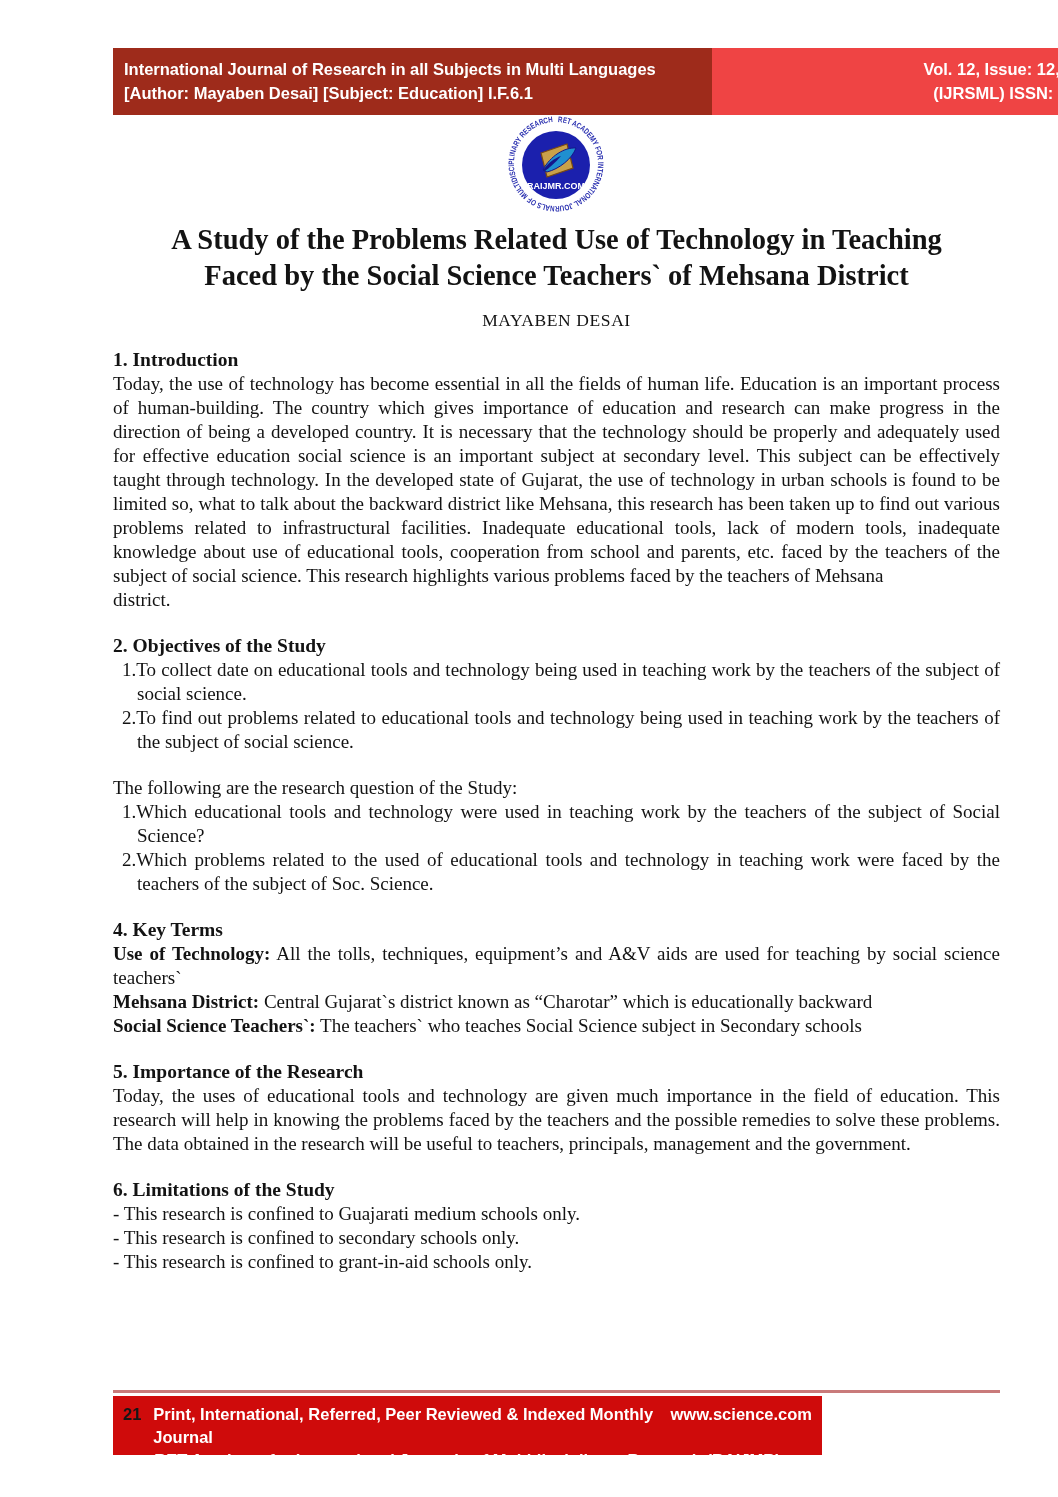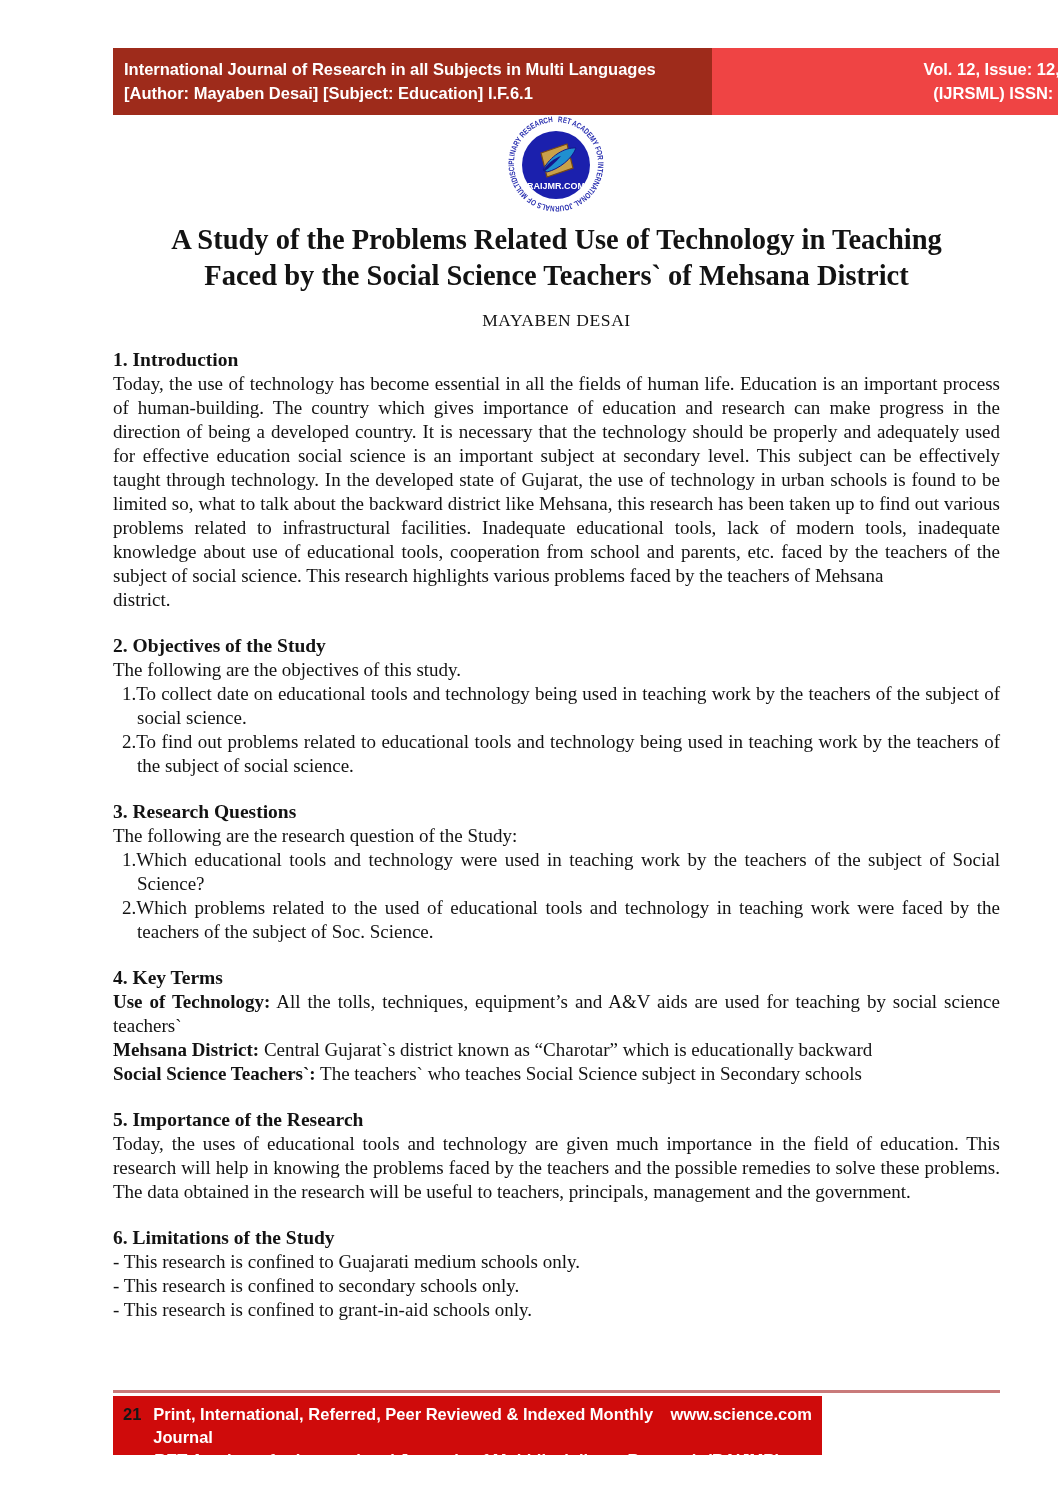--- a/index.html
+++ b/index.html
@@ -102,27 +102,25 @@
   <div class="author-line">MAYABEN DESAI</div>
 
   <div class="section first">
     <div class="section-heading">1. Introduction</div>
     <p class="para">Today, the use of technology has become essential in all the fields of human life. Education is an important process of human-building. The country which gives importance of education and research can make progress in the direction of being a developed country. It is necessary that the technology should be properly and adequately used for effective education social science is an important subject at secondary level. This subject can be effectively taught through technology. In the developed state of Gujarat, the use of technology in urban schools is found to be limited so, what to talk about the backward district like Mehsana, this research has been taken up to find out various problems related to infrastructural facilities. Inadequate educational tools, lack of modern tools, inadequate knowledge about use of educational tools, cooperation from school and parents, etc. faced by the teachers of the subject of social science. This research highlights various problems faced by the teachers of Mehsana</p>
     <p class="para dash-item">district.</p>
   </div>
 
   <div class="section">
     <div class="section-heading">2. Objectives of the Study</div>
-    <p class="para dash-item">The following are the objectives of this study.</p>
     <p class="para num-item">1.To collect date on educational tools and technology being used in teaching work by the teachers of the subject of social science.</p>
     <p class="para num-item">2.To find out problems related to educational tools and technology being used in teaching work by the teachers of the subject of social science.</p>
   </div>
 
   <div class="section">
-    <div class="section-heading">3. Research Questions</div>
     <p class="para dash-item">The following are the research question of the Study:</p>
     <p class="para num-item">1.Which educational tools and technology were used in teaching work by the teachers of the subject of Social Science?</p>
     <p class="para num-item">2.Which problems related to the used of educational tools and technology in teaching work were faced by the teachers of the subject of Soc. Science.</p>
   </div>
 
   <div class="section">
     <div class="section-heading">4. Key Terms</div>
     <p class="para"><span class="term-label">Use of Technology:</span><span> All the tolls, techniques, equipment’s and A&amp;V aids are used for teaching by social science teachers`</span></p>
     <p class="para"><span class="term-label">Mehsana District:</span><span> Central Gujarat`s district known as “Charotar” which is educationally backward</span></p>
     <p class="para"><span class="term-label">Social Science Teachers`:</span><span> The teachers` who teaches Social Science subject in Secondary schools</span></p>

